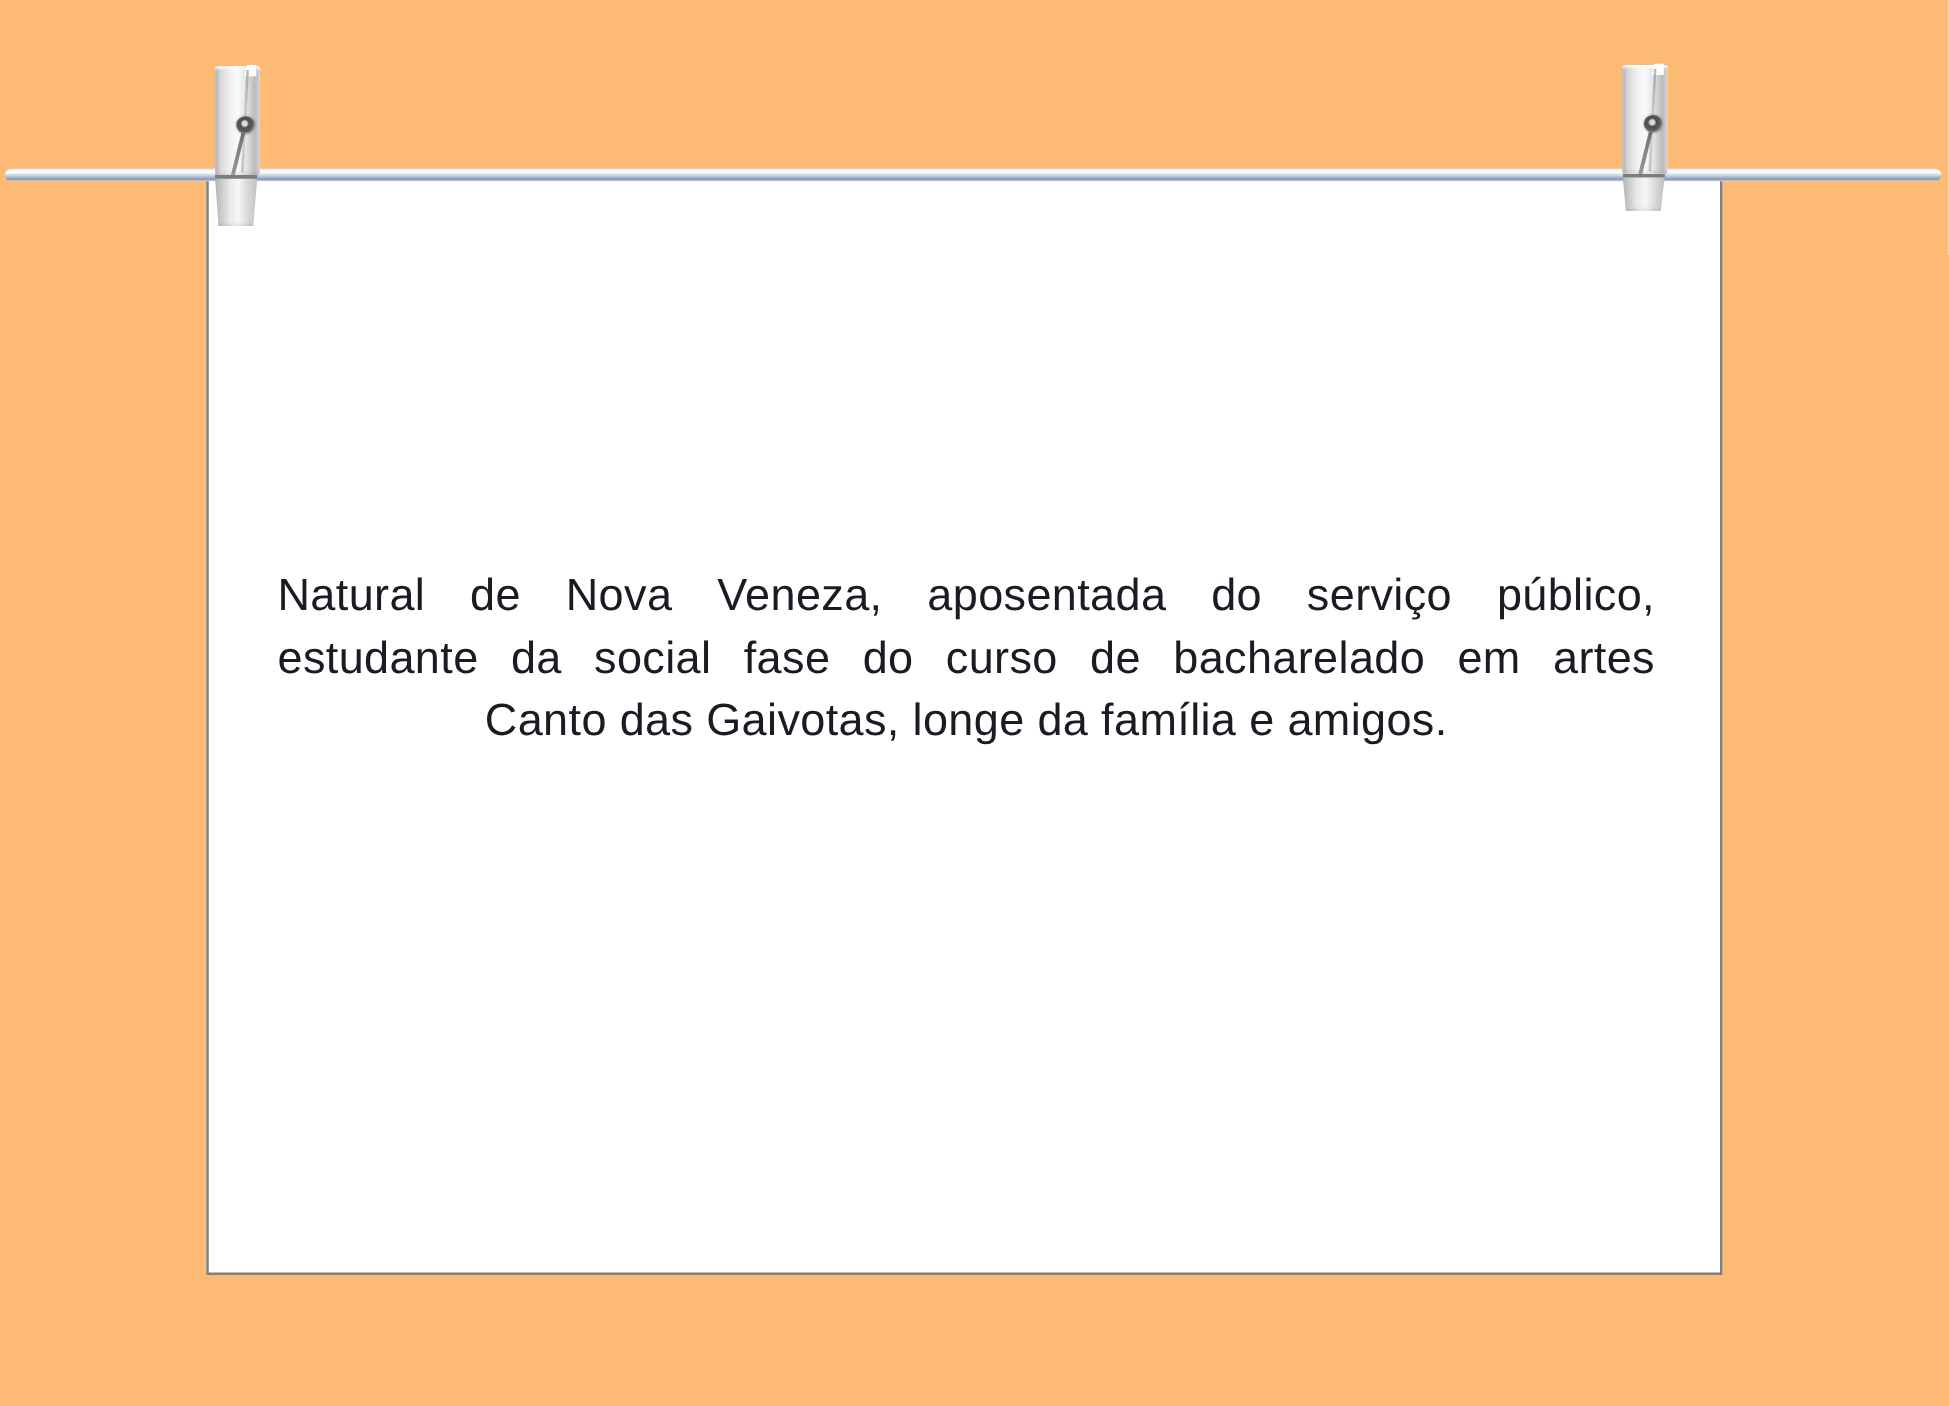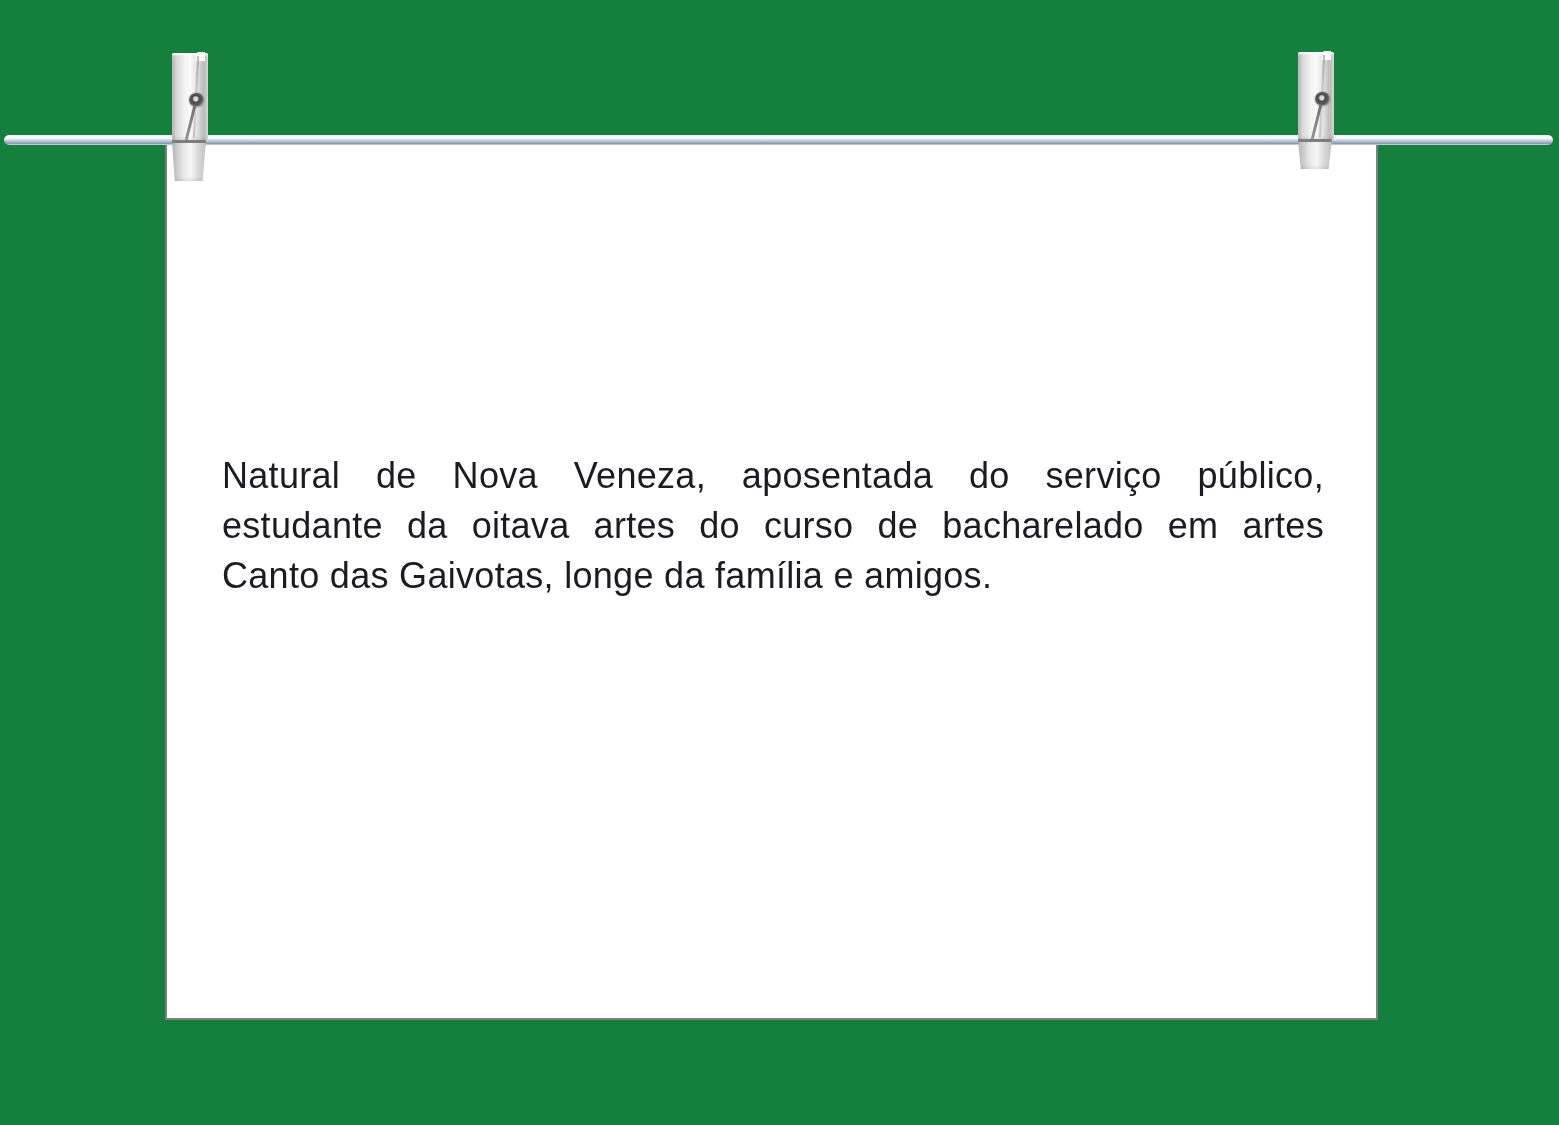--- a/index.html
+++ b/index.html
@@ -8,21 +8,21 @@
     background: #ffffff;
     width: 1559px;
     height: 1125px;
     overflow: hidden;
     font-family: "Liberation Sans", "DejaVu Sans", sans-serif;
   }
   .stage {
     position: relative;
     width: 1559px;
     height: 1125px;
-    background: #15803d;
+    background: #fdba74;
   }
 
   
   .paper {
     position: absolute;
     left: 165px;
     top: 139px;
     width: 1213px;
     height: 881px;
     background: #ffffff;
@@ -40,21 +40,21 @@
     letter-spacing: 0.3px;
     color: #1b1b23;
     font-weight: 300;
   }
   .bio .jline {
     text-align: justify;
     text-align-last: justify;
     white-space: normal;
   }
   .bio .lline {
-    text-align: left;
+    text-align: center;
   }
 
   
   .rod {
     position: absolute;
     left: 4px;
     top: 135px;
     width: 1549px;
     height: 10px;
     border-radius: 5px;
@@ -158,21 +158,21 @@
   .pin-right .jaw { height: 27px; }
 </style>
 </head>
 <body>
 
 <div class="stage">
 
   <div class="paper">
     <div class="bio">
       <div class="jline">Natural de Nova Veneza, aposentada do serviço público,</div>
-      <div class="jline">estudante da oitava artes do curso de bacharelado em artes</div>
+      <div class="jline">estudante da social fase do curso de bacharelado em artes</div>
       <div class="lline">Canto das Gaivotas, longe da família e amigos.</div>
     </div>
   </div>
 
   <div class="rod"></div>
 
   <div class="pin pin-left">
     <div class="upper"></div>
     <div class="seam"></div>
     <div class="wire"></div>

